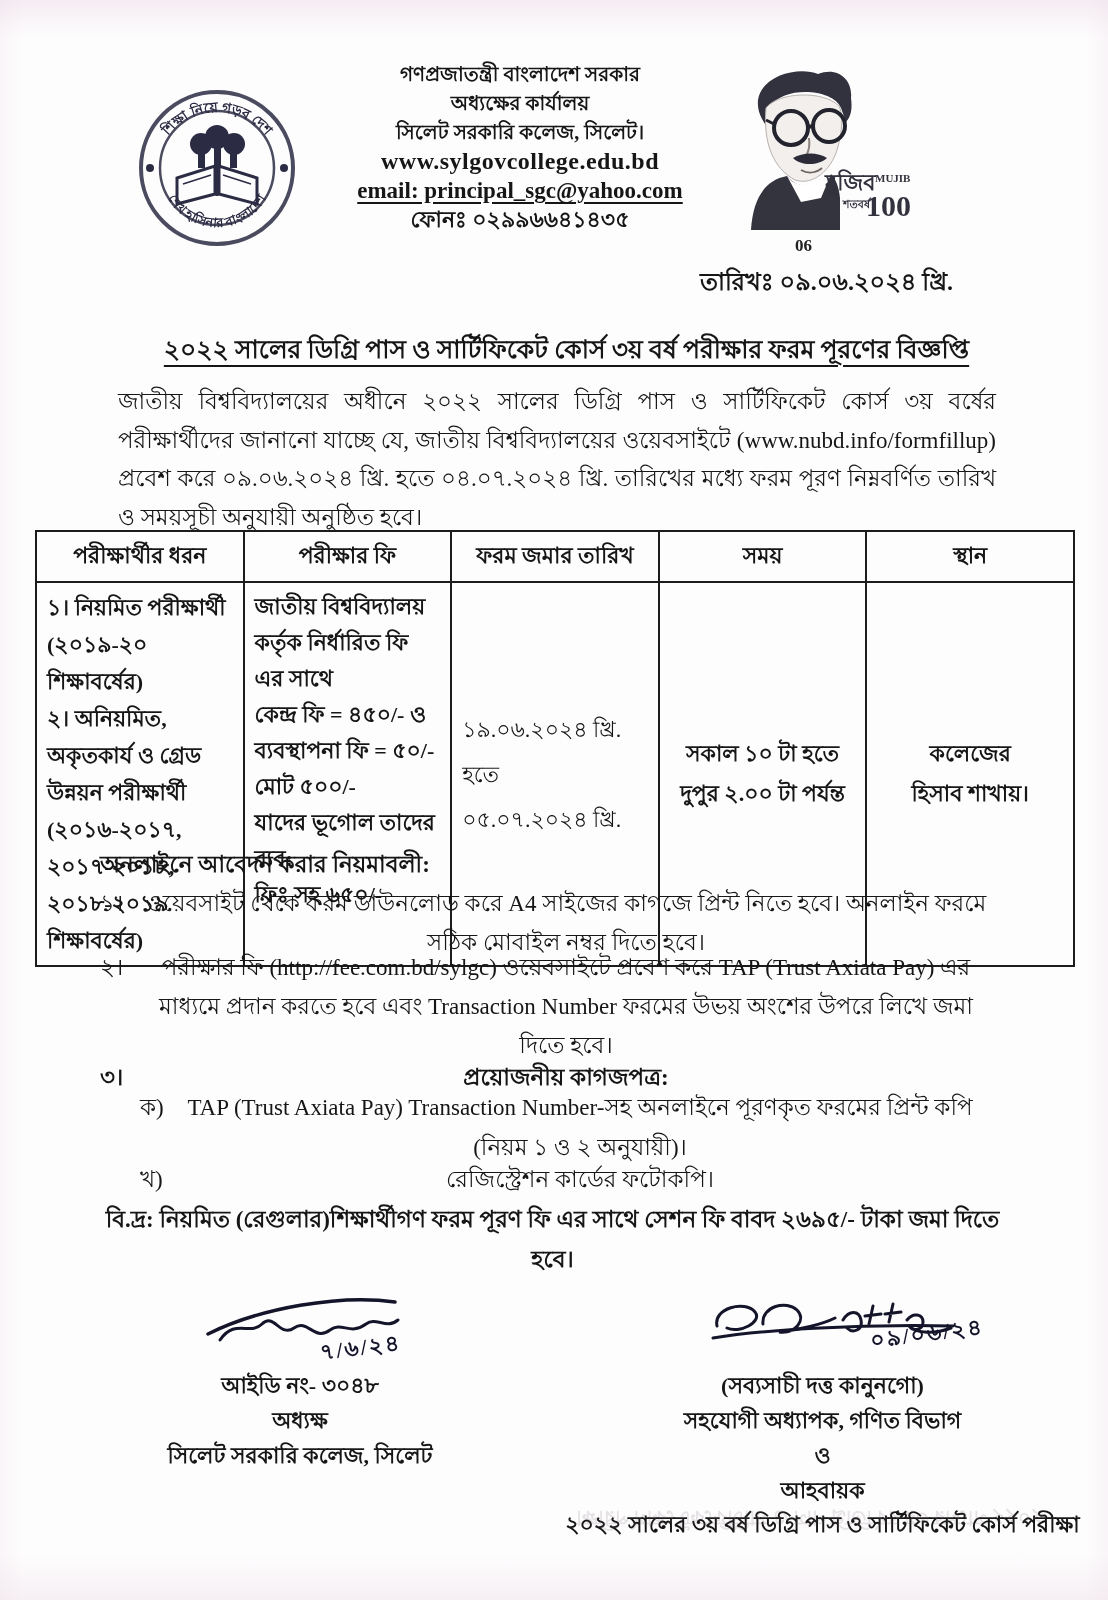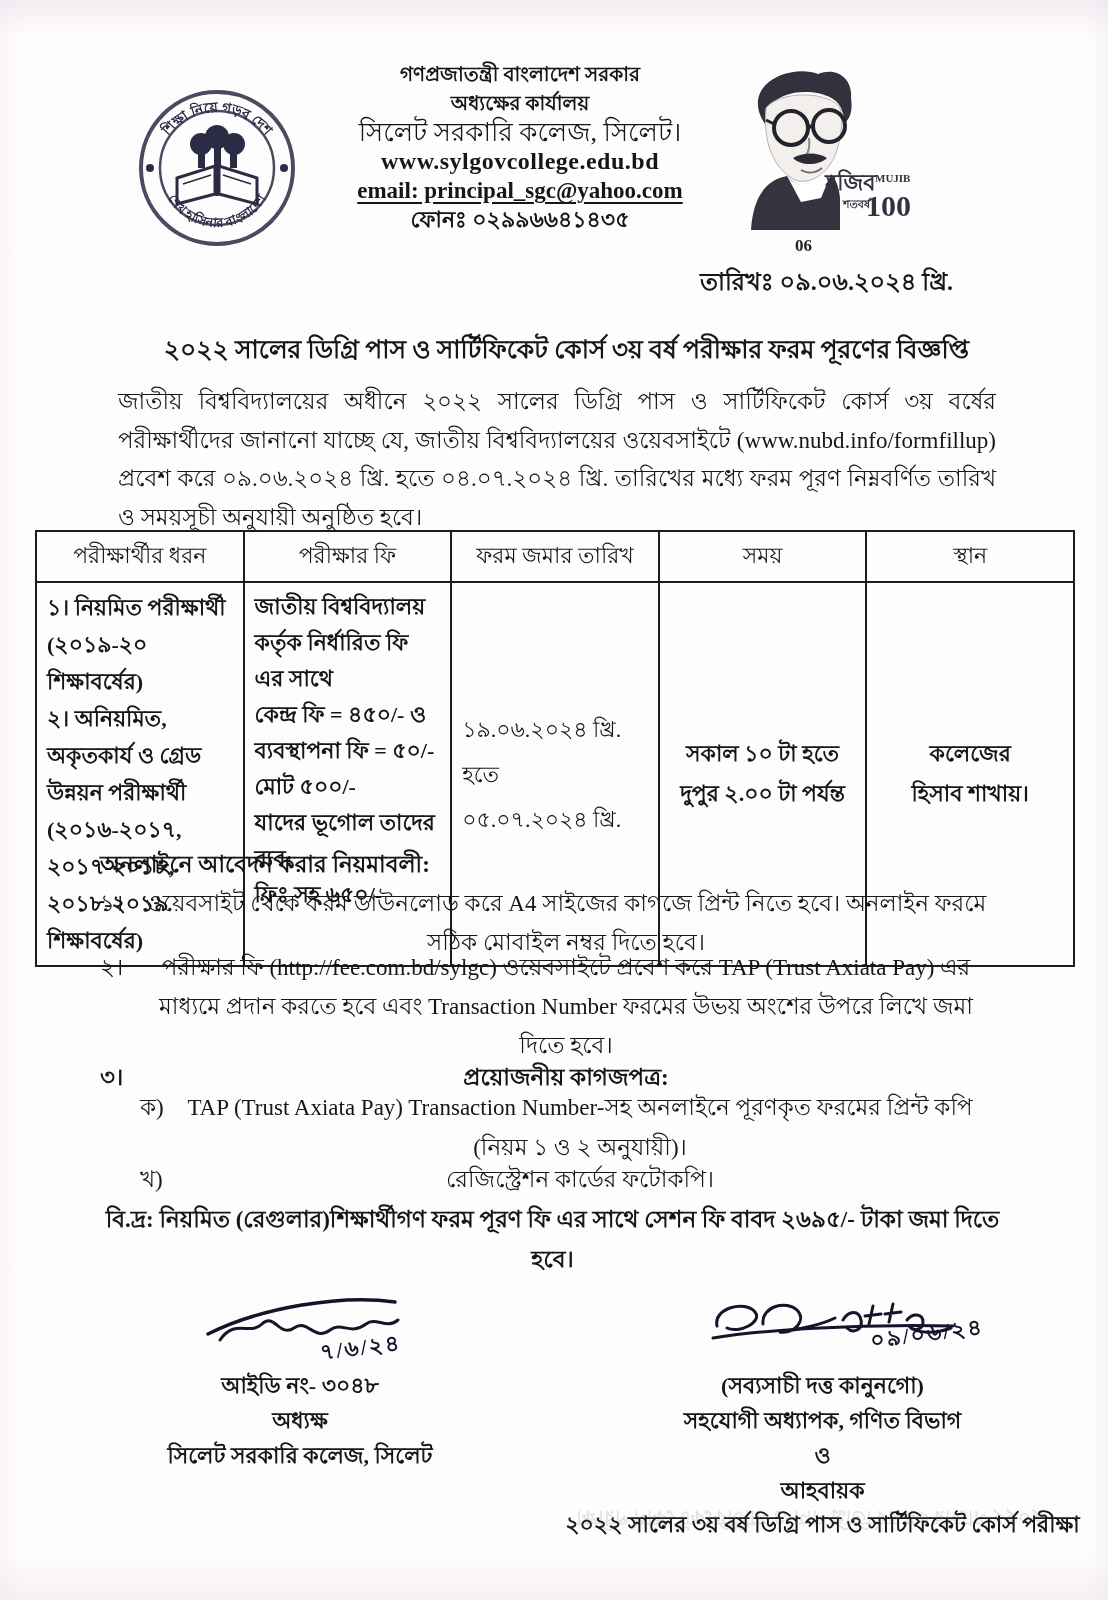--- a/index.html
+++ b/index.html
@@ -18,44 +18,44 @@
       linear-gradient(270deg, rgba(240,230,236,.35) 0%, rgba(255,255,255,0) 22px),
       #fefdfe;
   }
   .abs{position:absolute;}
   .preline{white-space:pre-line;}
 
   
   .header-text{left:300px;top:60px;width:440px;text-align:center;line-height:29px;}
   .h-line1{font-size:20px;font-weight:700;}
   .h-line2{font-size:20px;font-weight:700;}
-  .h-line3{font-size:26px;font-weight:400;}
+  .h-line3{font-size:20px;font-weight:700;}
   .h-web{font-size:24px;font-weight:700;letter-spacing:.5px;text-align:center;}
   .h-email{font-size:23px;font-weight:700;text-decoration:underline;text-underline-offset:4px;}
   .h-phone{font-size:22px;font-weight:700;}
 
   .page-num{left:795px;top:236px;font-size:17px;font-weight:700;color:#222;}
   .date-line{left:700px;top:263px;width:320px;font-size:24px;font-weight:700;}
 
   .doc-title{left:0;top:330px;width:1108px;text-align:center;font-size:25px;font-weight:700;}
-  .doc-title span{text-underline-offset:7px;text-decoration-thickness:2px;margin-left:25px;}
+  .doc-title span{text-decoration:underline;text-underline-offset:7px;text-decoration-thickness:2px;margin-left:25px;}
 
   .intro{left:118px;top:383px;width:878px;font-size:23px;line-height:38.5px;text-align:justify;}
 
   
   table.notice{
     position:absolute;left:35px;top:530px;width:1040px;
     border-collapse:collapse;table-layout:fixed;
   }
   table.notice th,table.notice td{
     border:2px solid #1c1c1c;
     font-size:22px;
     padding:6px 10px;
   }
-  table.notice th{height:36px;font-weight:400;text-align:center;}
+  table.notice th{height:36px;font-weight:700;text-align:center;}
   td.c1{width:338px;vertical-align:top;font-weight:700;line-height:37px;padding-top:8px;}
   td.c2{width:205px;vertical-align:top;font-weight:700;line-height:36px;padding-top:8px;}
   td.c3{width:138px;vertical-align:middle;font-weight:400;line-height:45px;}
   td.c4{width:135px;text-align:center;vertical-align:middle;font-weight:700;line-height:40px;}
   td.c5{width:130px;text-align:center;vertical-align:middle;font-weight:700;line-height:40px;}
   tr.body-row{height:238px;}
 
   
   .rules-heading{left:100px;top:846px;font-size:23px;font-weight:700;}
   .rule-item{display:flex;font-size:23px;line-height:39px;}

